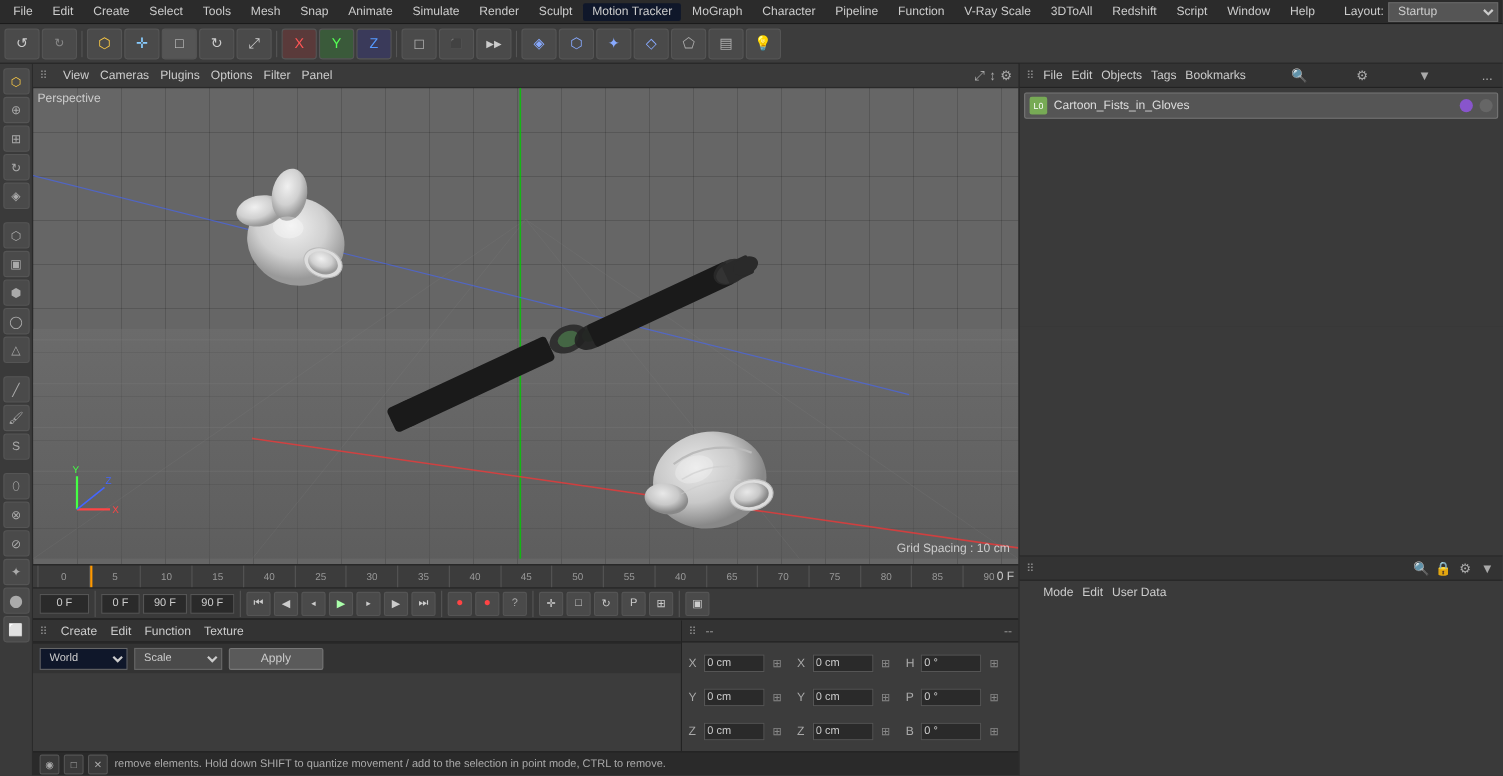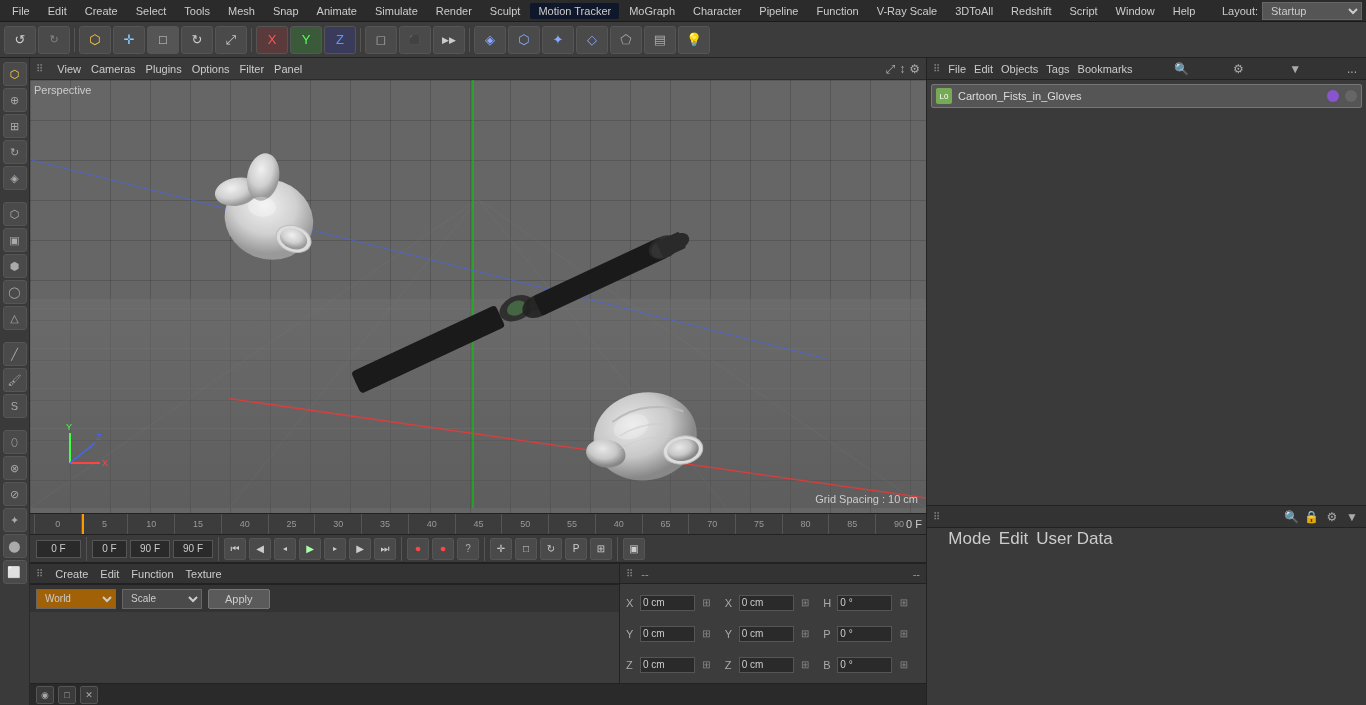--- a/index.html
+++ b/index.html
@@ -350,21 +350,21 @@
     #status-row {
       display: flex;
       align-items: center;
       height: 28px;
       background: #333;
       border-top: 1px solid #222;
       padding: 0 6px;
       gap: 6px;
     }
     .world-dropdown {
-      background: #a16207;
+      background: #0f172a;
       border: 1px solid #666;
       color: #ccc;
       font-size: 10px;
       height: 20px;
       padding: 0 4px;
       width: 80px;
     }
     .scale-dropdown {
       background: #4a4a4a;
       border: 1px solid #666;
@@ -373,21 +373,21 @@
       height: 20px;
       padding: 0 4px;
       width: 80px;
     }
     .apply-btn {
       background: #5a5a5a;
       border: 1px solid #777;
       color: #ccc;
       font-size: 11px;
       height: 20px;
-      padding: 0 16px;
+      padding: 0 28px;
       cursor: pointer;
       border-radius: 2px;
     }
 
     
     #status-message {
       height: 22px;
       background: #2a2a2a;
       display: flex;
       align-items: center;
@@ -493,21 +493,21 @@
     }
     #attr-topbar {
       display: flex;
       align-items: center;
       height: 22px;
       background: #333;
       border-bottom: 1px solid #222;
       padding: 0 6px;
       gap: 8px;
     }
-    .attr-menu { color: #ccc; font-size: 17px; cursor: pointer; margin-top: 44px; }
+    .attr-menu { color: #ccc; font-size: 11px; cursor: pointer; margin-top: 44px; }
 
     
     .axes-svg { position: absolute; bottom: 40px; left: 30px; }
 
     
     .scene-3d {
       position: absolute;
       top: 0; left: 0; right: 0; bottom: 0;
     }
   </style>
@@ -876,20 +876,21 @@
       </div>
 
     </div>
 
     <div id="status-message">
       <div id="status-icons">
         <div class="status-icon-btn">◉</div>
         <div class="status-icon-btn">□</div>
         <div class="status-icon-btn">✕</div>
       </div>
+      <span style="color:#aaa;font-size:10px;">remove elements. Hold down SHIFT to quantize movement / add to the selection in point mode, CTRL to remove.</span>
     </div>
   </div>
 
   <div id="right-panel" style="position:relative;width:440px;">
 
     <div style="display:flex;flex-direction:column;height:100%;">
 
       <div style="flex:1;display:flex;flex-direction:column;min-height:0;">
         <div id="objects-topbar">
           <span style="color:#888;font-size:10px;">⠿</span>

